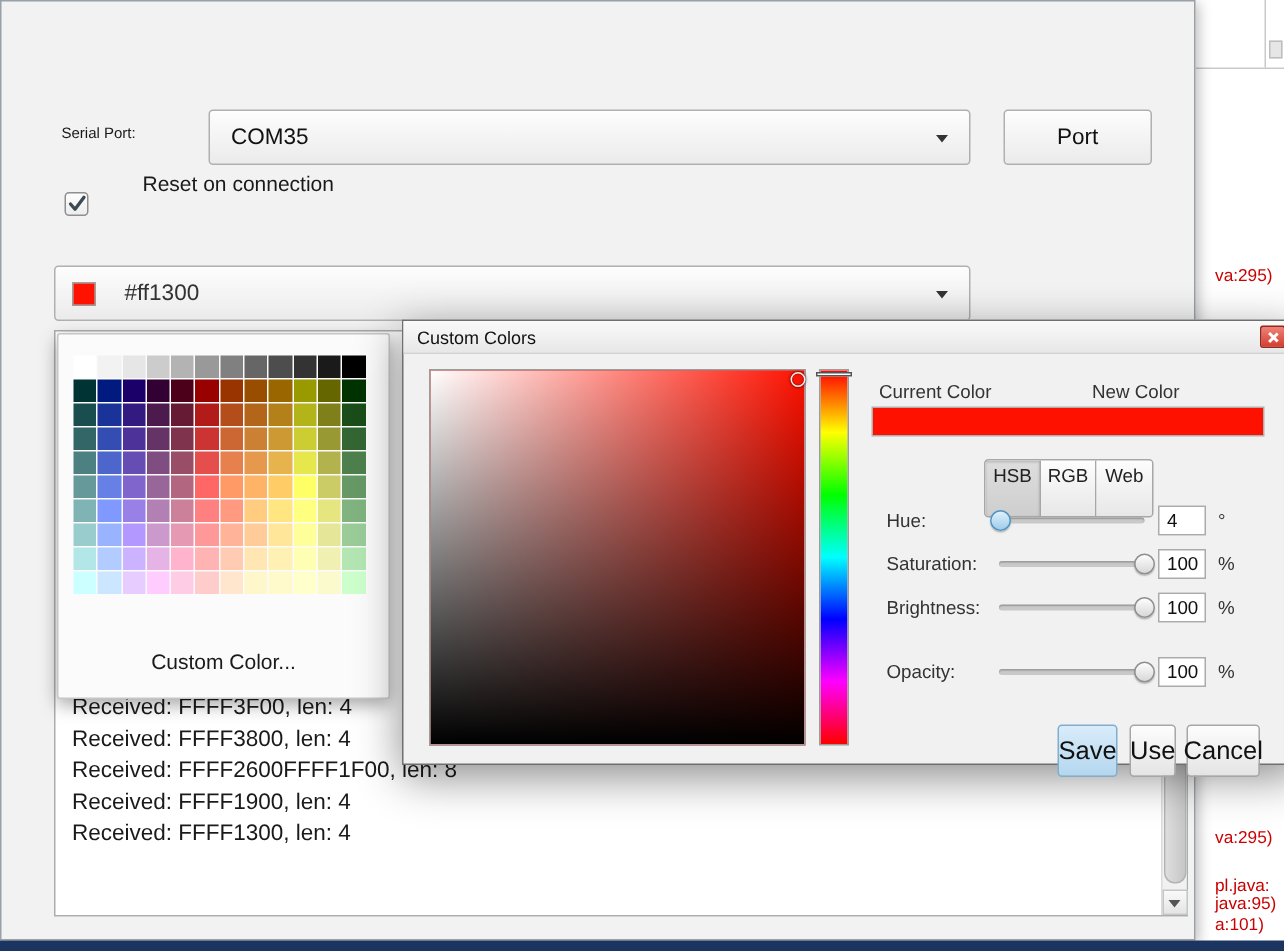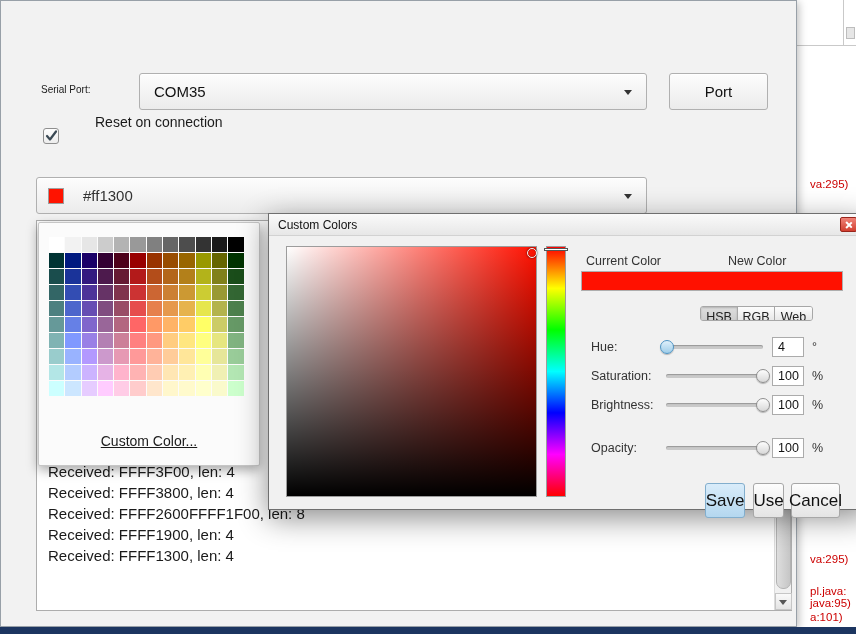--- a/index.html
+++ b/index.html
@@ -61,21 +61,21 @@
   .tri-down { position:absolute; left:3px; top:6px; border-left:4.5px solid transparent; border-right:4.5px solid transparent; border-top:5px solid #555; }
   #sb-thumb { position:absolute; left:1px; top:280px; width:15px; height:88px; border-radius:7px;
               background:linear-gradient(90deg,#dedede,#c6c6c6); border:1px solid #b3b3b3; }
 
   
   #palette-popup { position:absolute; left:38px; top:222px; width:222px; height:244px; background:#fbfbfb;
                    border:1px solid #c6c6c6; border-radius:2px; box-shadow:0 4px 12px rgba(0,0,0,0.35); z-index:5; }
   #palette-grid { position:absolute; left:10px; top:14px; display:grid; grid-template-columns:repeat(12,16.3px); grid-auto-rows:16px; }
   .swatch { width:15.3px; height:15px; }
   #custom-color-link { position:absolute; left:0; top:210px; width:100%; text-align:center; font-size:14px;
-                       color:#1a1a1a; text-decoration:underline; }
+                       color:#1a1a1a; }
 
   
   #custom-dialog { position:absolute; left:268px; top:213px; width:600px; height:297px; background:#f1f1f1;
                    border:1px solid #6f6f6f; box-shadow:0 8px 28px rgba(0,0,0,0.45); z-index:10; }
   #cd-titlebar { position:absolute; left:0; top:0; width:100%; height:22px;
                  background:linear-gradient(#fafafa,#e7e7e7); border-bottom:1px solid #d2d2d2; }
   #cd-title { position:absolute; left:9px; top:4px; font-size:12px; color:#111; white-space:nowrap; }
   #cd-close { position:absolute; left:571px; top:3px; width:17px; height:15px;
               background:linear-gradient(#ef8378,#d23f30); border:1px solid #99251b; border-radius:2px; }
   #cd-close .glyph-x { width:8px; height:8px; }
@@ -86,22 +86,22 @@
              border:1px solid #f0f0f0; box-shadow:0 0 2px rgba(0,0,0,0.9), inset 0 0 1px rgba(0,0,0,0.9); }
   #hue-bar { position:absolute; left:277px; top:32px; width:20px; height:251px; border:1px solid #9c9c9c;
              background:linear-gradient(to bottom,#ff0000 0%,#ffff00 16.6%,#00ff00 33.3%,#00ffff 50%,#0000ff 66.6%,#ff00ff 83.3%,#ff0000 100%); }
   #hue-marker { position:absolute; left:275px; top:34px; width:24px; height:3px; background:#fff; border:1px solid #555; }
 
   #cur-label { position:absolute; left:317px; top:40px; font-size:12.5px; color:#333; }
   #new-label { position:absolute; left:459px; top:40px; font-size:12.5px; color:#333; }
   #color-bar { position:absolute; left:312px; top:57px; width:262px; height:20px; display:flex; border:1px solid rgba(0,0,0,0.28); }
   #color-bar > div { flex:1; }
 
-  #tab-group { position:absolute; left:387px; top:92px; display:flex; height:15px; border:1px solid #a7a7a7;
-               border-radius:3px; overflow:hidden; background:#e9e9e9;margin-left:44px; }
+  #tab-group { position:absolute; left:387px; top:92px; display:flex; height:39px; border:1px solid #a7a7a7;
+               border-radius:3px; overflow:hidden; background:#e9e9e9; }
   .tab { width:37px; text-align:center; line-height:21px; font-size:12.5px; color:#222;
          background:linear-gradient(#fdfdfd,#e7e7e7); border-right:1px solid #a7a7a7; }
   .tab:last-child { border-right:none; }
   .tab.selected { background:linear-gradient(#dedede,#cecece); box-shadow:inset 0 1px 2px rgba(0,0,0,0.2); }
 
   .cd-row { position:absolute; left:322px; width:260px; height:20px; }
   #row-hue { top:123px; } #row-sat { top:152px; } #row-bri { top:181px; } #row-op { top:224px; }
   .cd-row .rlabel { position:absolute; left:0; top:3px; font-size:12.5px; color:#333; white-space:nowrap; }
   .cd-row .track { position:absolute; left:75px; top:8px; width:97px; height:4px; border-radius:2px;
                    background:#c9c9c9; box-shadow:inset 0 1px 1px rgba(0,0,0,0.25); }

